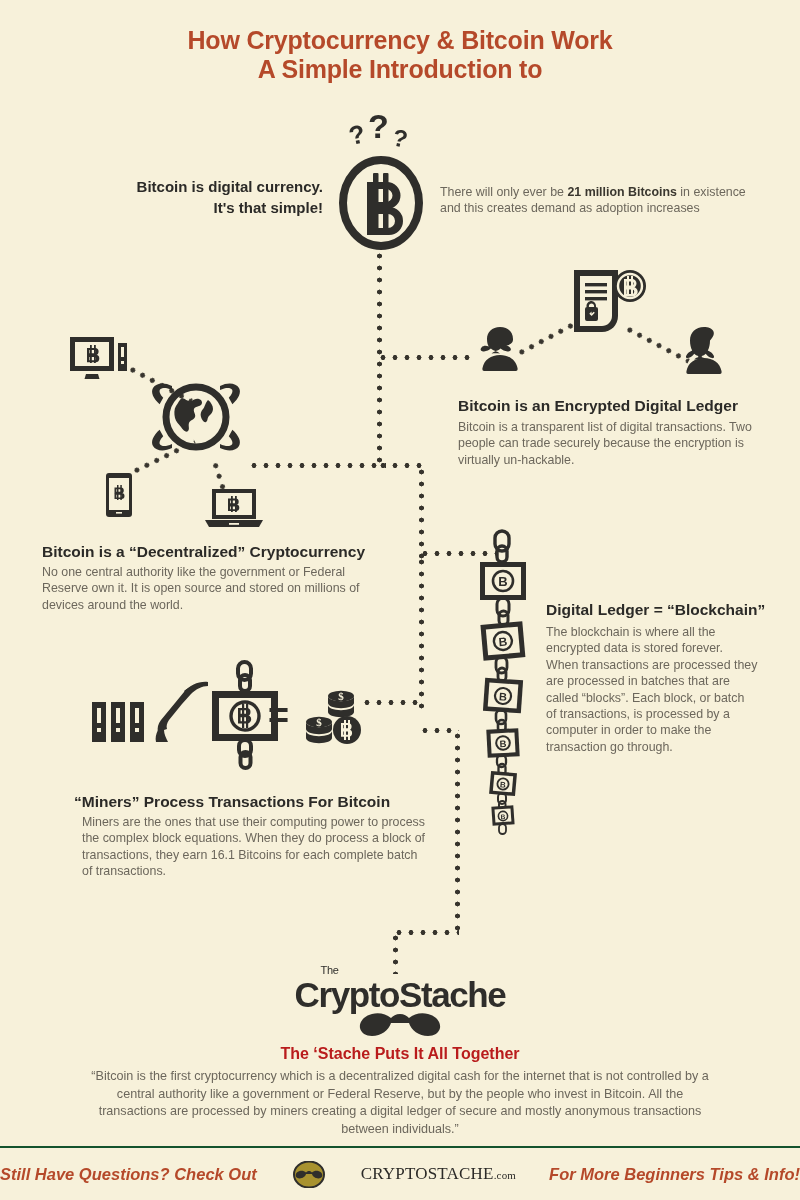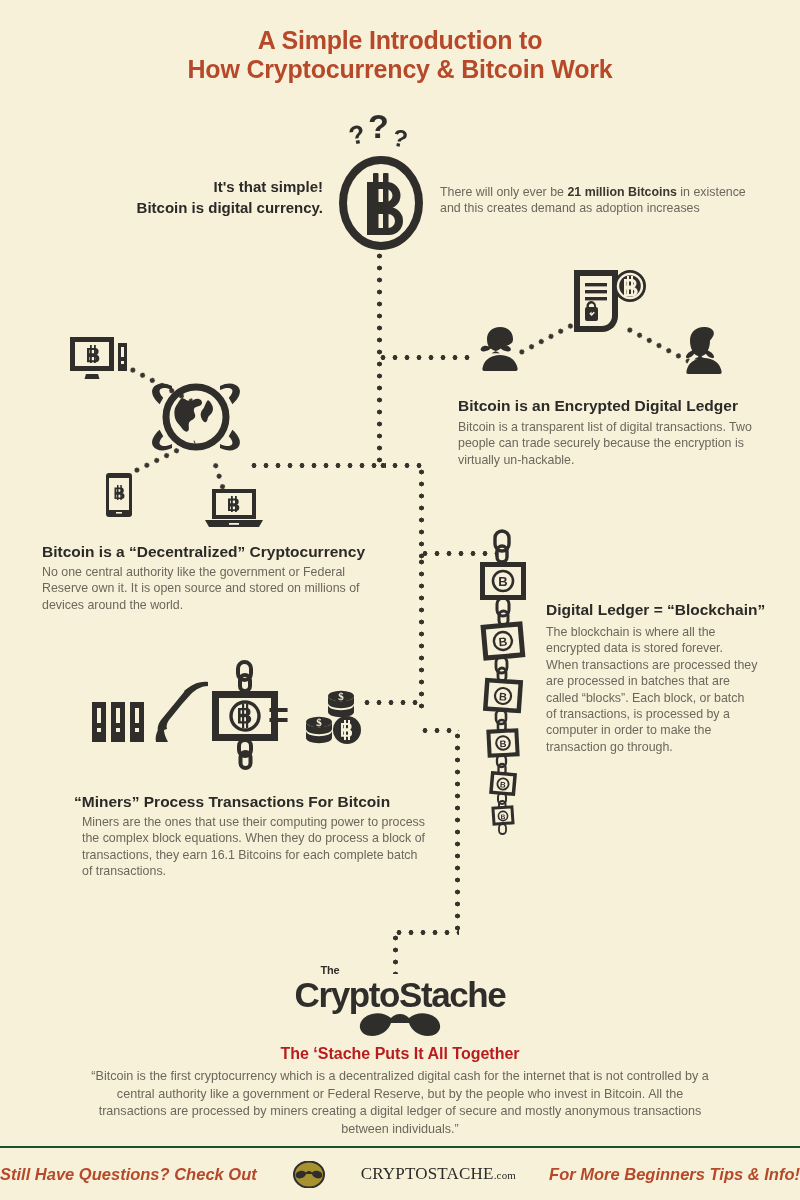--- a/index.html
+++ b/index.html
@@ -55,33 +55,33 @@
 
   
   #logo-wrap{width:800px;text-align:center;}
   .logo-word{
     font-family:"Liberation Sans", sans-serif;
     font-weight:bold;font-size:35px;color:#2f2e2b;letter-spacing:-1.4px;
     display:inline-block;position:relative;
   }
   .logo-the{
     position:absolute;top:-11px;left:26px;
-    font-size:11px;font-weight:bold;letter-spacing:-0.3px;
+    font-size:11px;font-weight:normal;letter-spacing:-0.3px;
   }
   .logo-stache{display:block;margin:-6px auto 0;}
   svg{display:block;}
 </style>
 </head>
 <body>
 
 <div class="stage">
 
   <div class="abs" id="title">
+    <div>How Cryptocurrency &amp; Bitcoin Work</div>
     <div>A Simple Introduction to</div>
-    <div>How Cryptocurrency &amp; Bitcoin Work</div>
   </div>
 
   <div class="abs dotv" style="left:377px;top:250px;height:108px;"></div>
 
   <div class="abs doth" style="left:377px;top:355px;width:98px;"></div>
 
   <div class="abs dotv" style="left:377px;top:358px;height:108px;"></div>
 
   <div class="abs doth" style="left:248px;top:463px;width:138px;"></div>
 
@@ -130,22 +130,22 @@
       <g fill="#2f2e2b">
         <rect x="36" y="18" width="5.5" height="61" rx="1"></rect>
         <rect x="46" y="18" width="5.5" height="61" rx="1"></rect>
         <path d="M30 27 h20 a13.5 13.5 0 0 1 0 27 h-20 z M38 34 v13 h11 a6.5 6.5 0 0 0 0 -13 z"></path>
         <path d="M30 52 h22 a14 14 0 0 1 0 28 h-22 z M38 59 v14 h13 a7 7 0 0 0 0 -14 z"></path>
       </g>
     </svg>
   </div>
 
   <div class="abs headline" style="left:108px;top:176px;width:215px;text-align:right;font-size:15px;line-height:21px;">
+    <div>Bitcoin is digital currency.</div>
     <div>It's that simple!</div>
-    <div>Bitcoin is digital currency.</div>
   </div>
 
   <div class="abs body" style="left:440px;top:184px;width:330px;">
     <span>There will only ever be </span><b>21 million Bitcoins</b><span> in existence</span>
     <div>and this creates demand as adoption increases</div>
   </div>
 
   <div class="abs" style="left:472px;top:325px;">
     <svg width="56" height="50" viewBox="0 0 56 50" fill="#2f2e2b">
       <path d="M28 2c-8 0-13 5-13 12 0 3 .6 5.6 1.7 7.6-2.5-1.2-5.4-1-7.2.8-1.5 1.5-1 3.4.8 3.8 3 .7 6.6-.6 8.6-2.6 1.6 1.4 3.4 2.2 5.2 2.5v.2c-1.6.3-3.3 1-4.6 2.2 2.6-.2 5.5-.2 8.5 0-1.3-1.2-3-1.9-4.6-2.2v-.2c1.8-.3 3.6-1.1 5.2-2.5 2 2 5.6 3.3 8.6 2.6 1.8-.4 2.3-2.3.8-3.8-1.8-1.8-4.7-2-7.2-.8C40.4 19.6 41 17 41 14c0-7-5-12-13-12z"></path>

